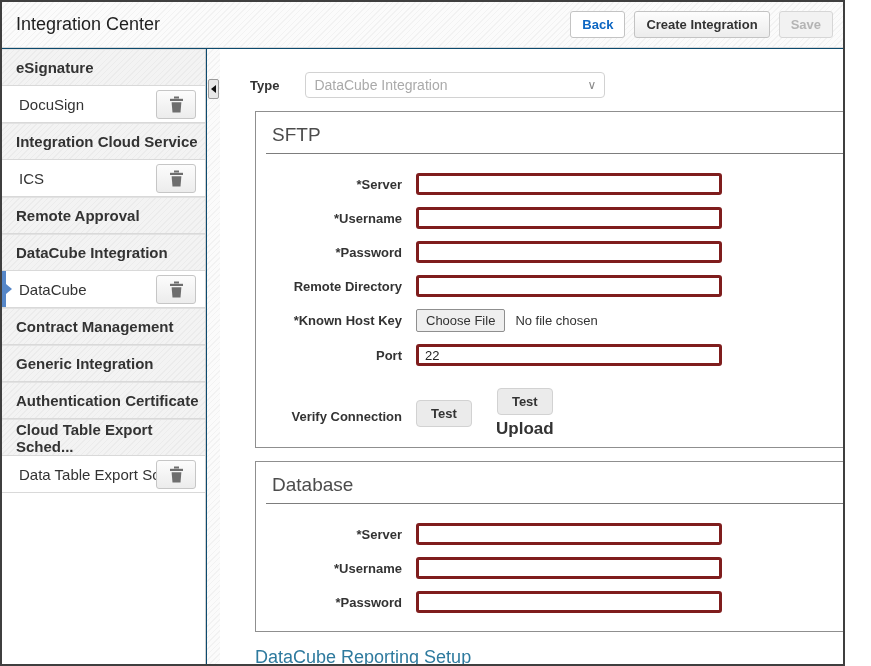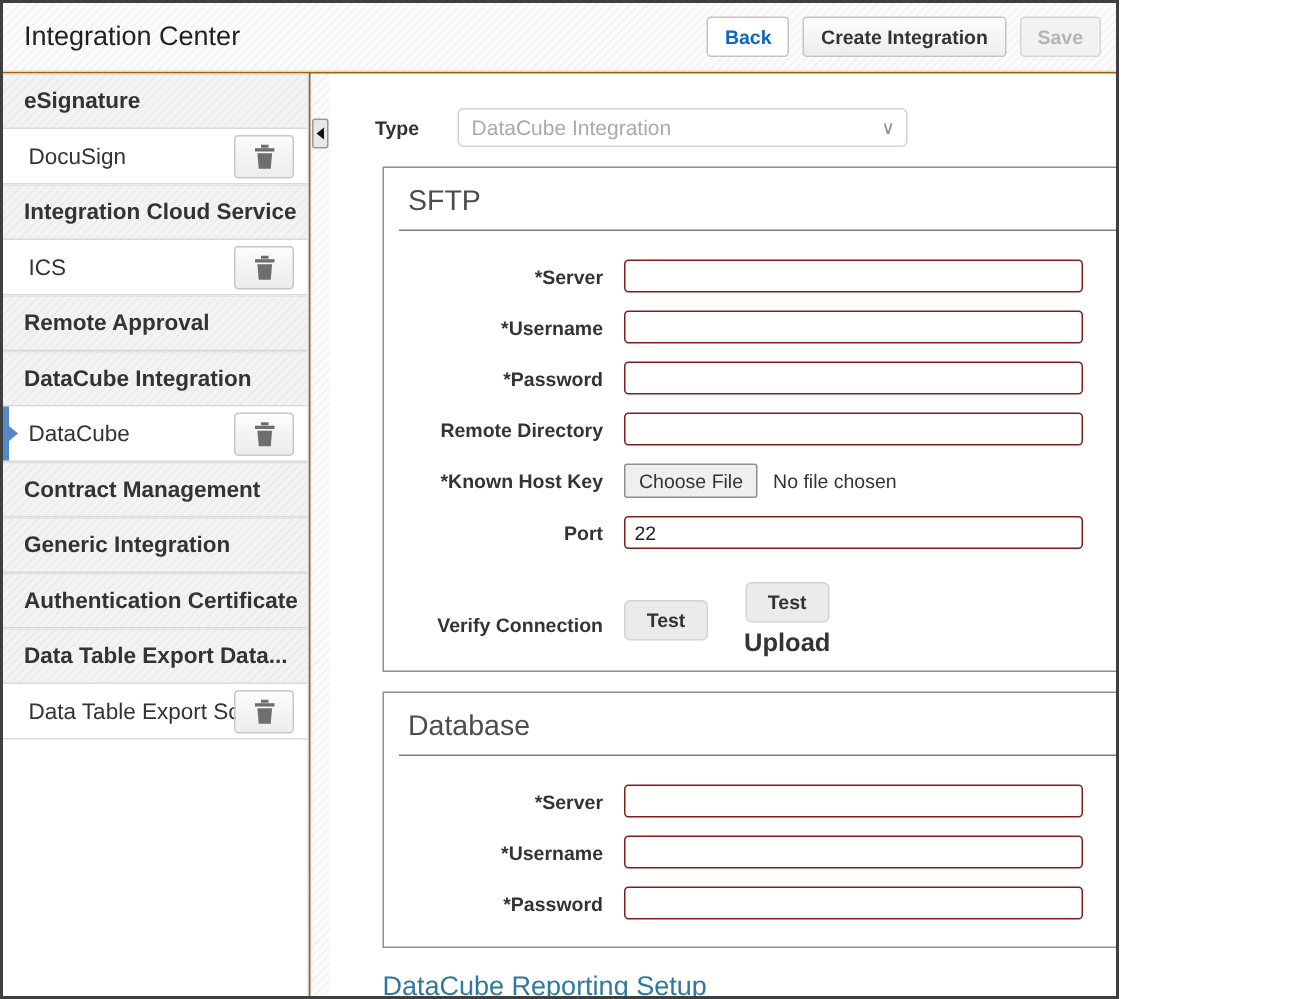--- a/index.html
+++ b/index.html
@@ -1,21 +1,21 @@
 <!DOCTYPE html>
 <html style="--accent-blue: #0c66c2; --link-blue: #2e7a9e; --selected-indicator: #5586c8;"><head>
 <meta charset="utf-8">
 <style>
   * { margin:0; padding:0; box-sizing:border-box; }
   html,body { background:#ffffff; }
   body { font-family:"Liberation Sans", sans-serif; color:#333; }
 
   .page {
-    position:relative; width:746px; height:666px; overflow:hidden;
-    border:2px solid #3f3f3f; background:#a16207;
+    position:relative; width:845px; height:666px; overflow:hidden;
+    border:2px solid #3f3f3f; background:#0c4a6e;
   }
   .hatch {
     background-color:#fbfbfb;
     background-image:repeating-linear-gradient(135deg, rgba(0,0,0,0.035) 0 1px, transparent 1px 4px);
   }
 
   
   .header {
     position:absolute; top:0; left:0; right:0; height:46px;
     border-bottom:1px solid #d8d8d8; display:flex; align-items:center;
@@ -87,21 +87,21 @@
     margin:13px 5px 0 35px; width:613px; border:1px solid #8f8f8f; background:#fff;
     padding-bottom:6px;
   }
   .panel-title { font-size:19px; color:#4c4c4c; padding:12px 16px 7px; }
   .panel-rule { border:0; border-top:1px solid #7d7d7d; margin:0 10px 19px; }
 
   .field-row { display:flex; align-items:center; margin:0 0 12px; }
   .field-label { width:160px; padding-right:14px; text-align:right;
     font-size:13px; font-weight:bold; color:#333; flex:none; }
   .field-input {
-    width:306px; height:22px; border:1px solid #7f1d1d; border-radius:3px;
+    width:306px; height:22px; border:3px solid #7f1d1d; border-radius:3px;
     font-family:inherit; font-size:13px; padding:1px 6px; color:#222; background:#fff;
   }
   .file-control { display:flex; align-items:center; }
   .file-btn {
     font-family:inherit; font-size:13px; color:#333; background:#efefef;
     border:1px solid #8f8f8f; border-radius:2px; padding:3px 9px; cursor:pointer;
   }
   .file-status { font-size:13px; color:#333; margin-left:10px; }
 
   .verify-row { display:flex; align-items:center; margin:22px 0 2px; }
@@ -197,21 +197,21 @@
   <div class="sb-row sb-header">
     <span class="sb-label">Generic Integration</span>
   </div>
 
   <div class="sb-row sb-header">
     <span class="sb-label">Authentication Certificate</span>
   </div>
 
 
   <div class="sb-row sb-header">
-    <span class="sb-label">Data Table Export Data...</span>
+    <span class="sb-label">Cloud Table Export Sched...</span>
   </div>
 
   <div class="sb-row sb-item">
 
     <span class="sb-label">Data Table Export Sch...</span>
     <button class="trash-btn">
       <svg width="15" height="17" viewBox="0 0 15 17" aria-hidden="true">
         <rect x="5" y="0.5" width="5" height="2" fill="#6e6e6e"></rect>
         <rect x="1" y="2.8" width="13" height="2.2" fill="#6e6e6e"></rect>
         <path d="M2.6 6.2 h9.8 l-0.9 10.3 h-8z" fill="#6e6e6e"></path>

